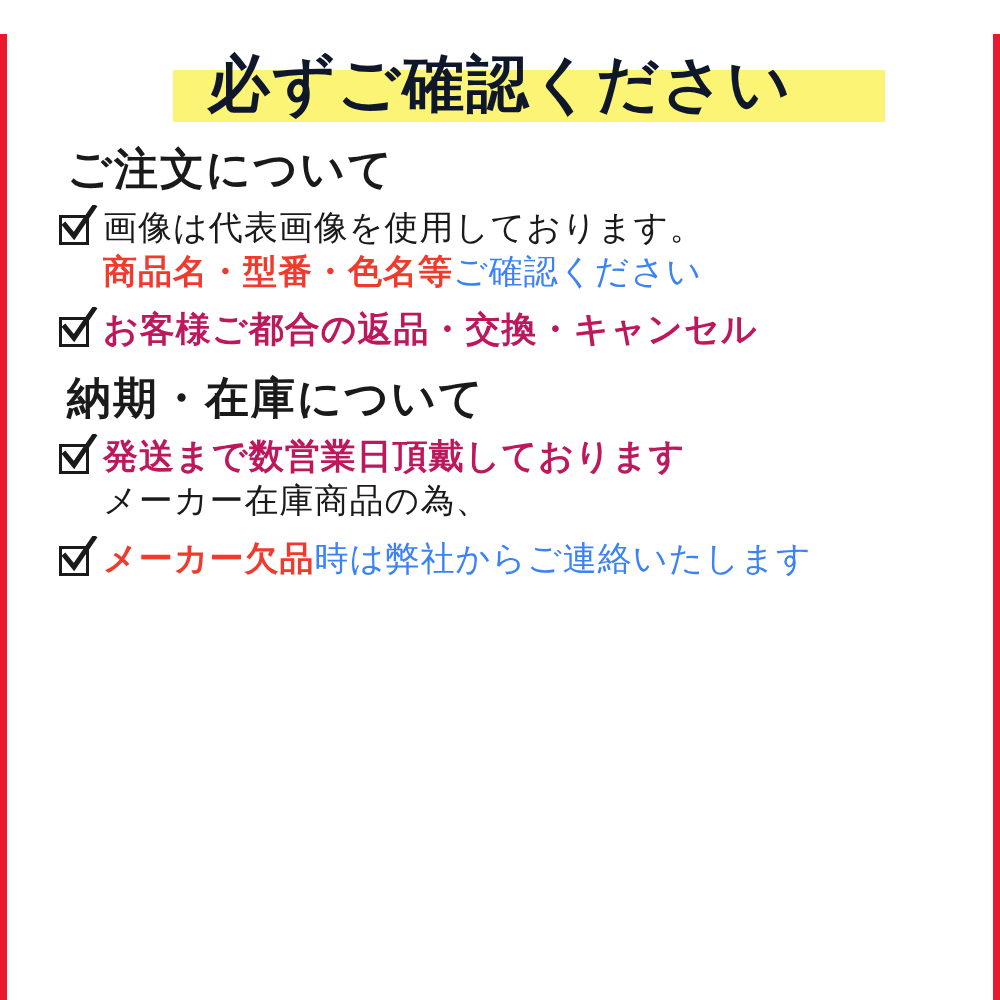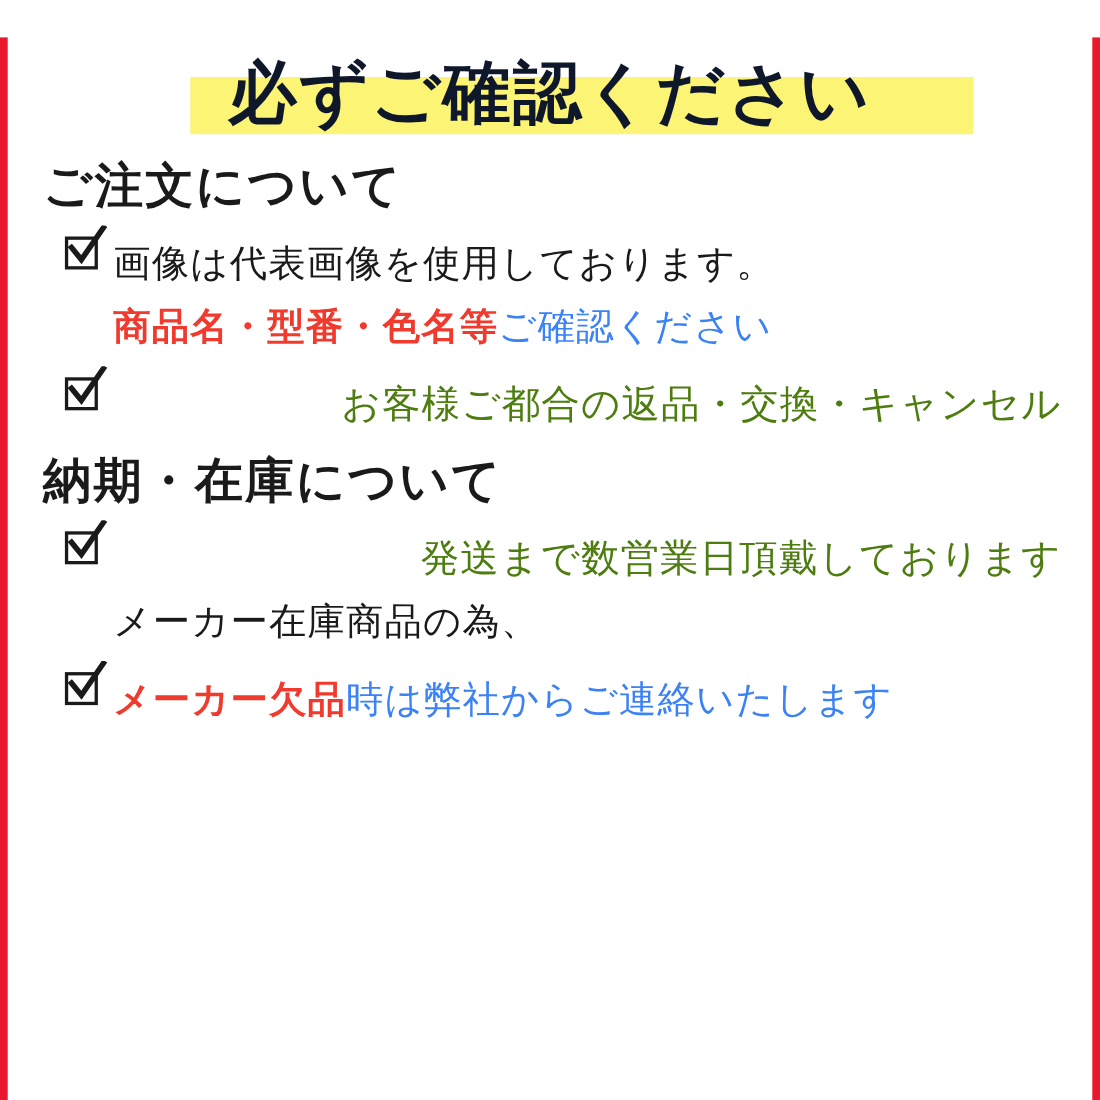--- a/index.html
+++ b/index.html
@@ -56,21 +56,21 @@
     line-height: 100px;
     font-family: "DejaVu Serif", "Liberation Serif", serif;
   }
 
   
   .section-head {
     font-size: 44px;
     font-weight: bold;
     color: #1a1a1a;
     letter-spacing: 2px;
-    margin: 6px 0 6px 4px;
+    margin: 6px 0 6px 32px;
     font-family: "DejaVu Serif", "Liberation Serif", serif;
   }
   .section-head.second {
     margin-top: 18px;
   }
 
   
   .item {
     display: flex;
     align-items: flex-start;
@@ -103,27 +103,25 @@
   .lines {
     flex: 1 1 auto;
   }
   .line {
     font-size: 34px;
     line-height: 44px;
     color: #1a1a1a;
     letter-spacing: 1px;
     white-space: nowrap;
     font-family: "DejaVu Serif", "Liberation Serif", serif;
-    margin-top: 13px;
   }
   .line.bigred {
-    color: #4d7c0f;
-    font-weight: normal;
+    color: #be185d;
+    font-weight: bold;
     font-size: 35px;
-    text-align: right;
   }
   .note {
     font-size: 23px;
     line-height: 32px;
     color: #ef3a2d;
     letter-spacing: 0px;
     white-space: nowrap;
     font-family: "DejaVu Serif", "Liberation Serif", serif;
   }
   .seg-red {

